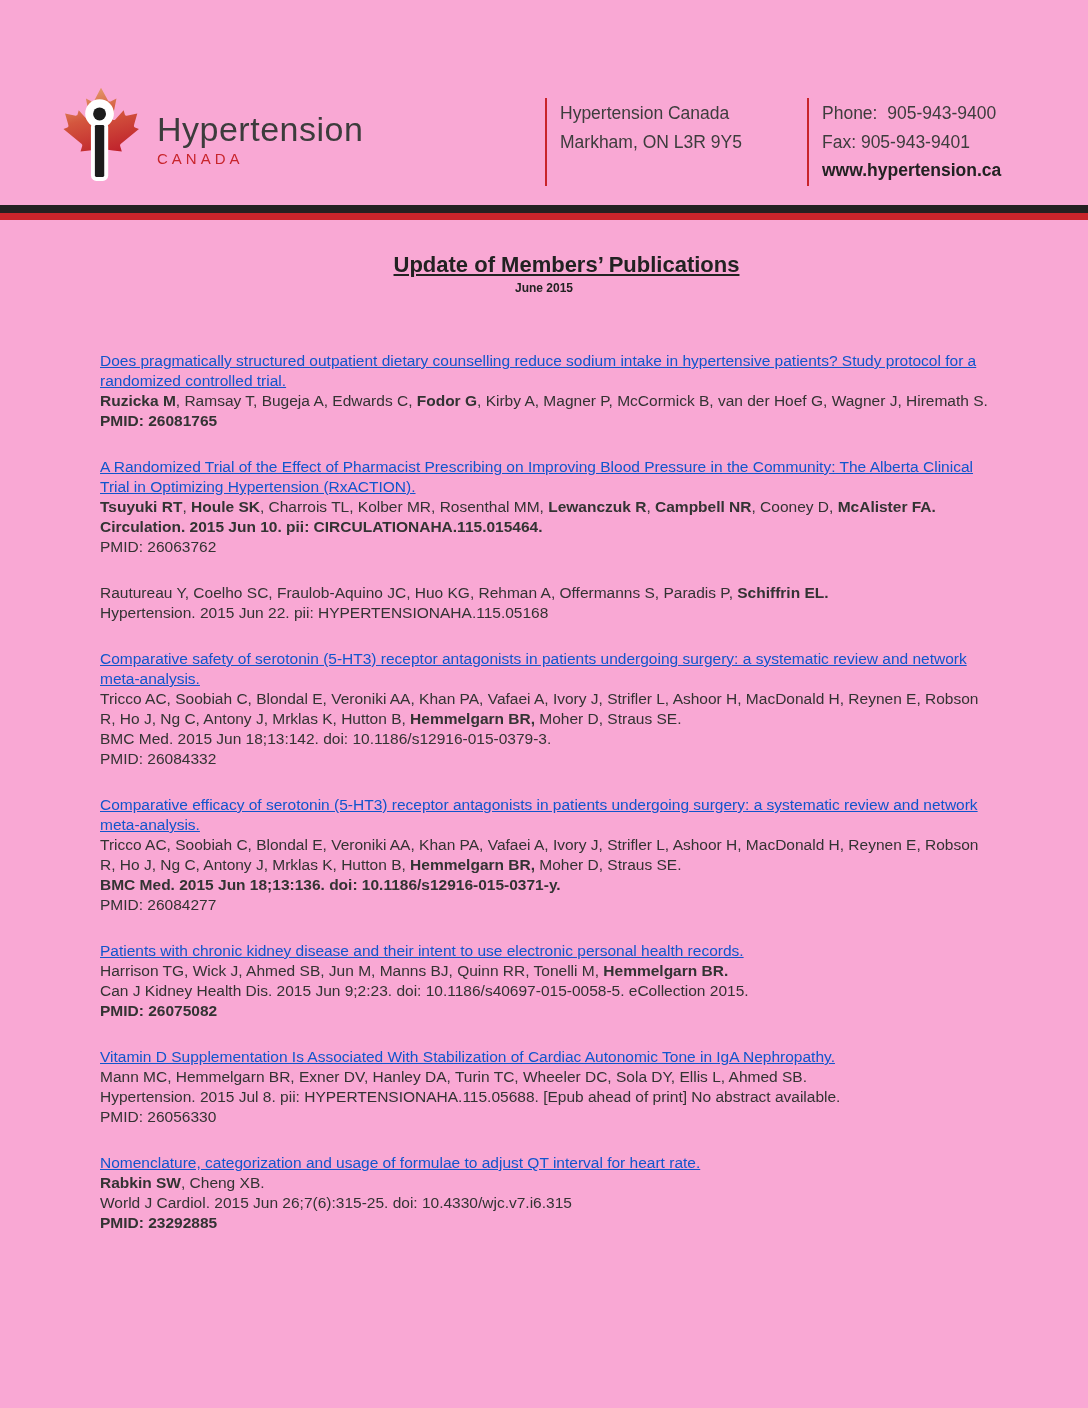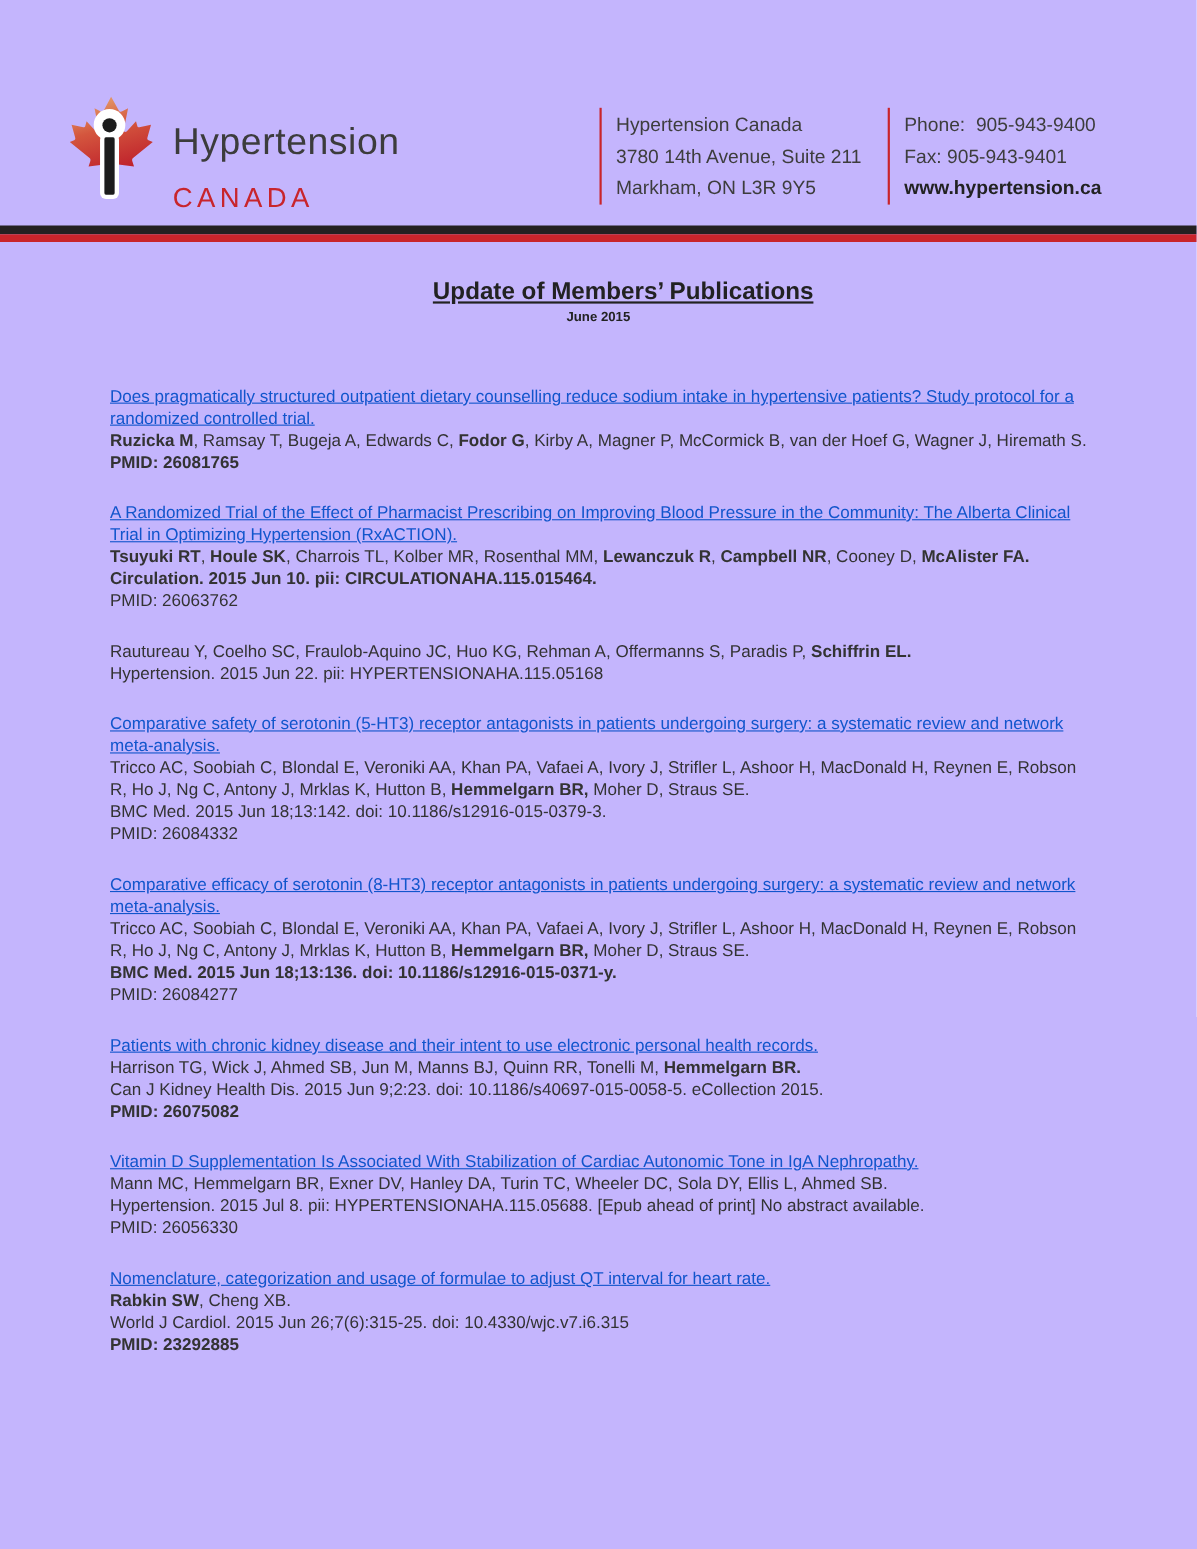--- a/index.html
+++ b/index.html
@@ -4,31 +4,31 @@
 <style>
   html, body { margin: 0; padding: 0; background: #ffffff; }
   body {
     font-family: "Liberation Sans", sans-serif;
     color: #333333;
   }
   .page {
     position: relative;
     width: 1088px;
     height: 1408px;
-    background: #c4b5fd;
+    background: #f9a8d4;
     overflow: hidden;
   }
 
   
   .letterhead { position: absolute; top: 0; left: 0; width: 100%; height: 205px; }
   .logo { position: absolute; left: 55px; top: 85px; display: flex; align-items: flex-start; }
   .logo svg { width: 92px; height: 120px; display: block; }
   .logo-text { margin-left: 10px; margin-top: 26px; }
   .brand1 { font-size: 34px; font-weight: 400; color: #3c3c3c; letter-spacing: 0.5px; line-height: 36px; }
-  .brand2 { font-size: 25px; font-weight: 400; color: var(--brand-red, #c8252c); letter-spacing: 4px; line-height: 24px; margin-top: 21px; }
+  .brand2 { font-size: 15px; font-weight: 400; color: var(--brand-red, #c8252c); letter-spacing: 4px; line-height: 24px; }
 
   .vsep { position: absolute; top: 98px; width: 2px; height: 88px; background: var(--bar-red, #c9242b); }
   .vsep.s1 { left: 545px; }
   .vsep.s2 { left: 807px; }
 
   .addr, .contact { position: absolute; top: 99px; font-size: 17.5px; line-height: 28.5px; color: #3d3d3d; }
   .addr { left: 560px; }
   .contact { left: 822px; }
   .addr div, .contact div { white-space: pre-wrap; }
   .contact .site { font-weight: bold; color: #222222; }
@@ -78,21 +78,20 @@
       <div class="logo-text">
         <div class="brand1">Hypertension</div>
         <div class="brand2">CANADA</div>
       </div>
     </div>
 
     <div class="vsep s1"></div>
 
     <div class="addr">
       <div>Hypertension Canada</div>
-      <div>3780 14th Avenue, Suite 211</div>
       <div>Markham, ON L3R 9Y5</div>
     </div>
 
     <div class="vsep s2"></div>
 
     <div class="contact">
       <div>Phone:  905-943-9400</div>
       <div>Fax: 905-943-9401</div>
       <div class="site">www.hypertension.ca</div>
     </div>
@@ -127,21 +126,21 @@
   </article>
 
   <article class="pub">
     <a class="pub-title" href="#">Comparative safety of serotonin (5-HT3) receptor antagonists in patients undergoing surgery: a systematic review and network meta-analysis.</a>
     <p class="pub-authors"><span>Tricco AC, Soobiah C, Blondal E, Veroniki AA, Khan PA, Vafaei A, Ivory J, Strifler L, Ashoor H, MacDonald H, Reynen E, Robson R, Ho J, Ng C, Antony J, Mrklas K, Hutton B, </span><span class="b">Hemmelgarn BR,</span><span> Moher D, Straus SE.</span></p>
     <p class="pub-citation">BMC Med. 2015 Jun 18;13:142. doi: 10.1186/s12916-015-0379-3.</p>
     <p class="pub-pmid">PMID: 26084332</p>
   </article>
 
   <article class="pub">
-    <a class="pub-title" href="#">Comparative efficacy of serotonin (8-HT3) receptor antagonists in patients undergoing surgery: a systematic review and network meta-analysis.</a>
+    <a class="pub-title" href="#">Comparative efficacy of serotonin (5-HT3) receptor antagonists in patients undergoing surgery: a systematic review and network meta-analysis.</a>
     <p class="pub-authors"><span>Tricco AC, Soobiah C, Blondal E, Veroniki AA, Khan PA, Vafaei A, Ivory J, Strifler L, Ashoor H, MacDonald H, Reynen E, Robson R, Ho J, Ng C, Antony J, Mrklas K, Hutton B, </span><span class="b">Hemmelgarn BR,</span><span> Moher D, Straus SE.</span></p>
     <p class="pub-citation b">BMC Med. 2015 Jun 18;13:136. doi: 10.1186/s12916-015-0371-y.</p>
     <p class="pub-pmid">PMID: 26084277</p>
   </article>
 
   <article class="pub">
     <a class="pub-title" href="#">Patients with chronic kidney disease and their intent to use electronic personal health records.</a>
     <p class="pub-authors"><span>Harrison TG, Wick J, Ahmed SB, Jun M, Manns BJ, Quinn RR, Tonelli M, </span><span class="b">Hemmelgarn BR.</span></p>
     <p class="pub-citation">Can J Kidney Health Dis. 2015 Jun 9;2:23. doi: 10.1186/s40697-015-0058-5. eCollection 2015.</p>
     <p class="pub-pmid b">PMID: 26075082</p>

